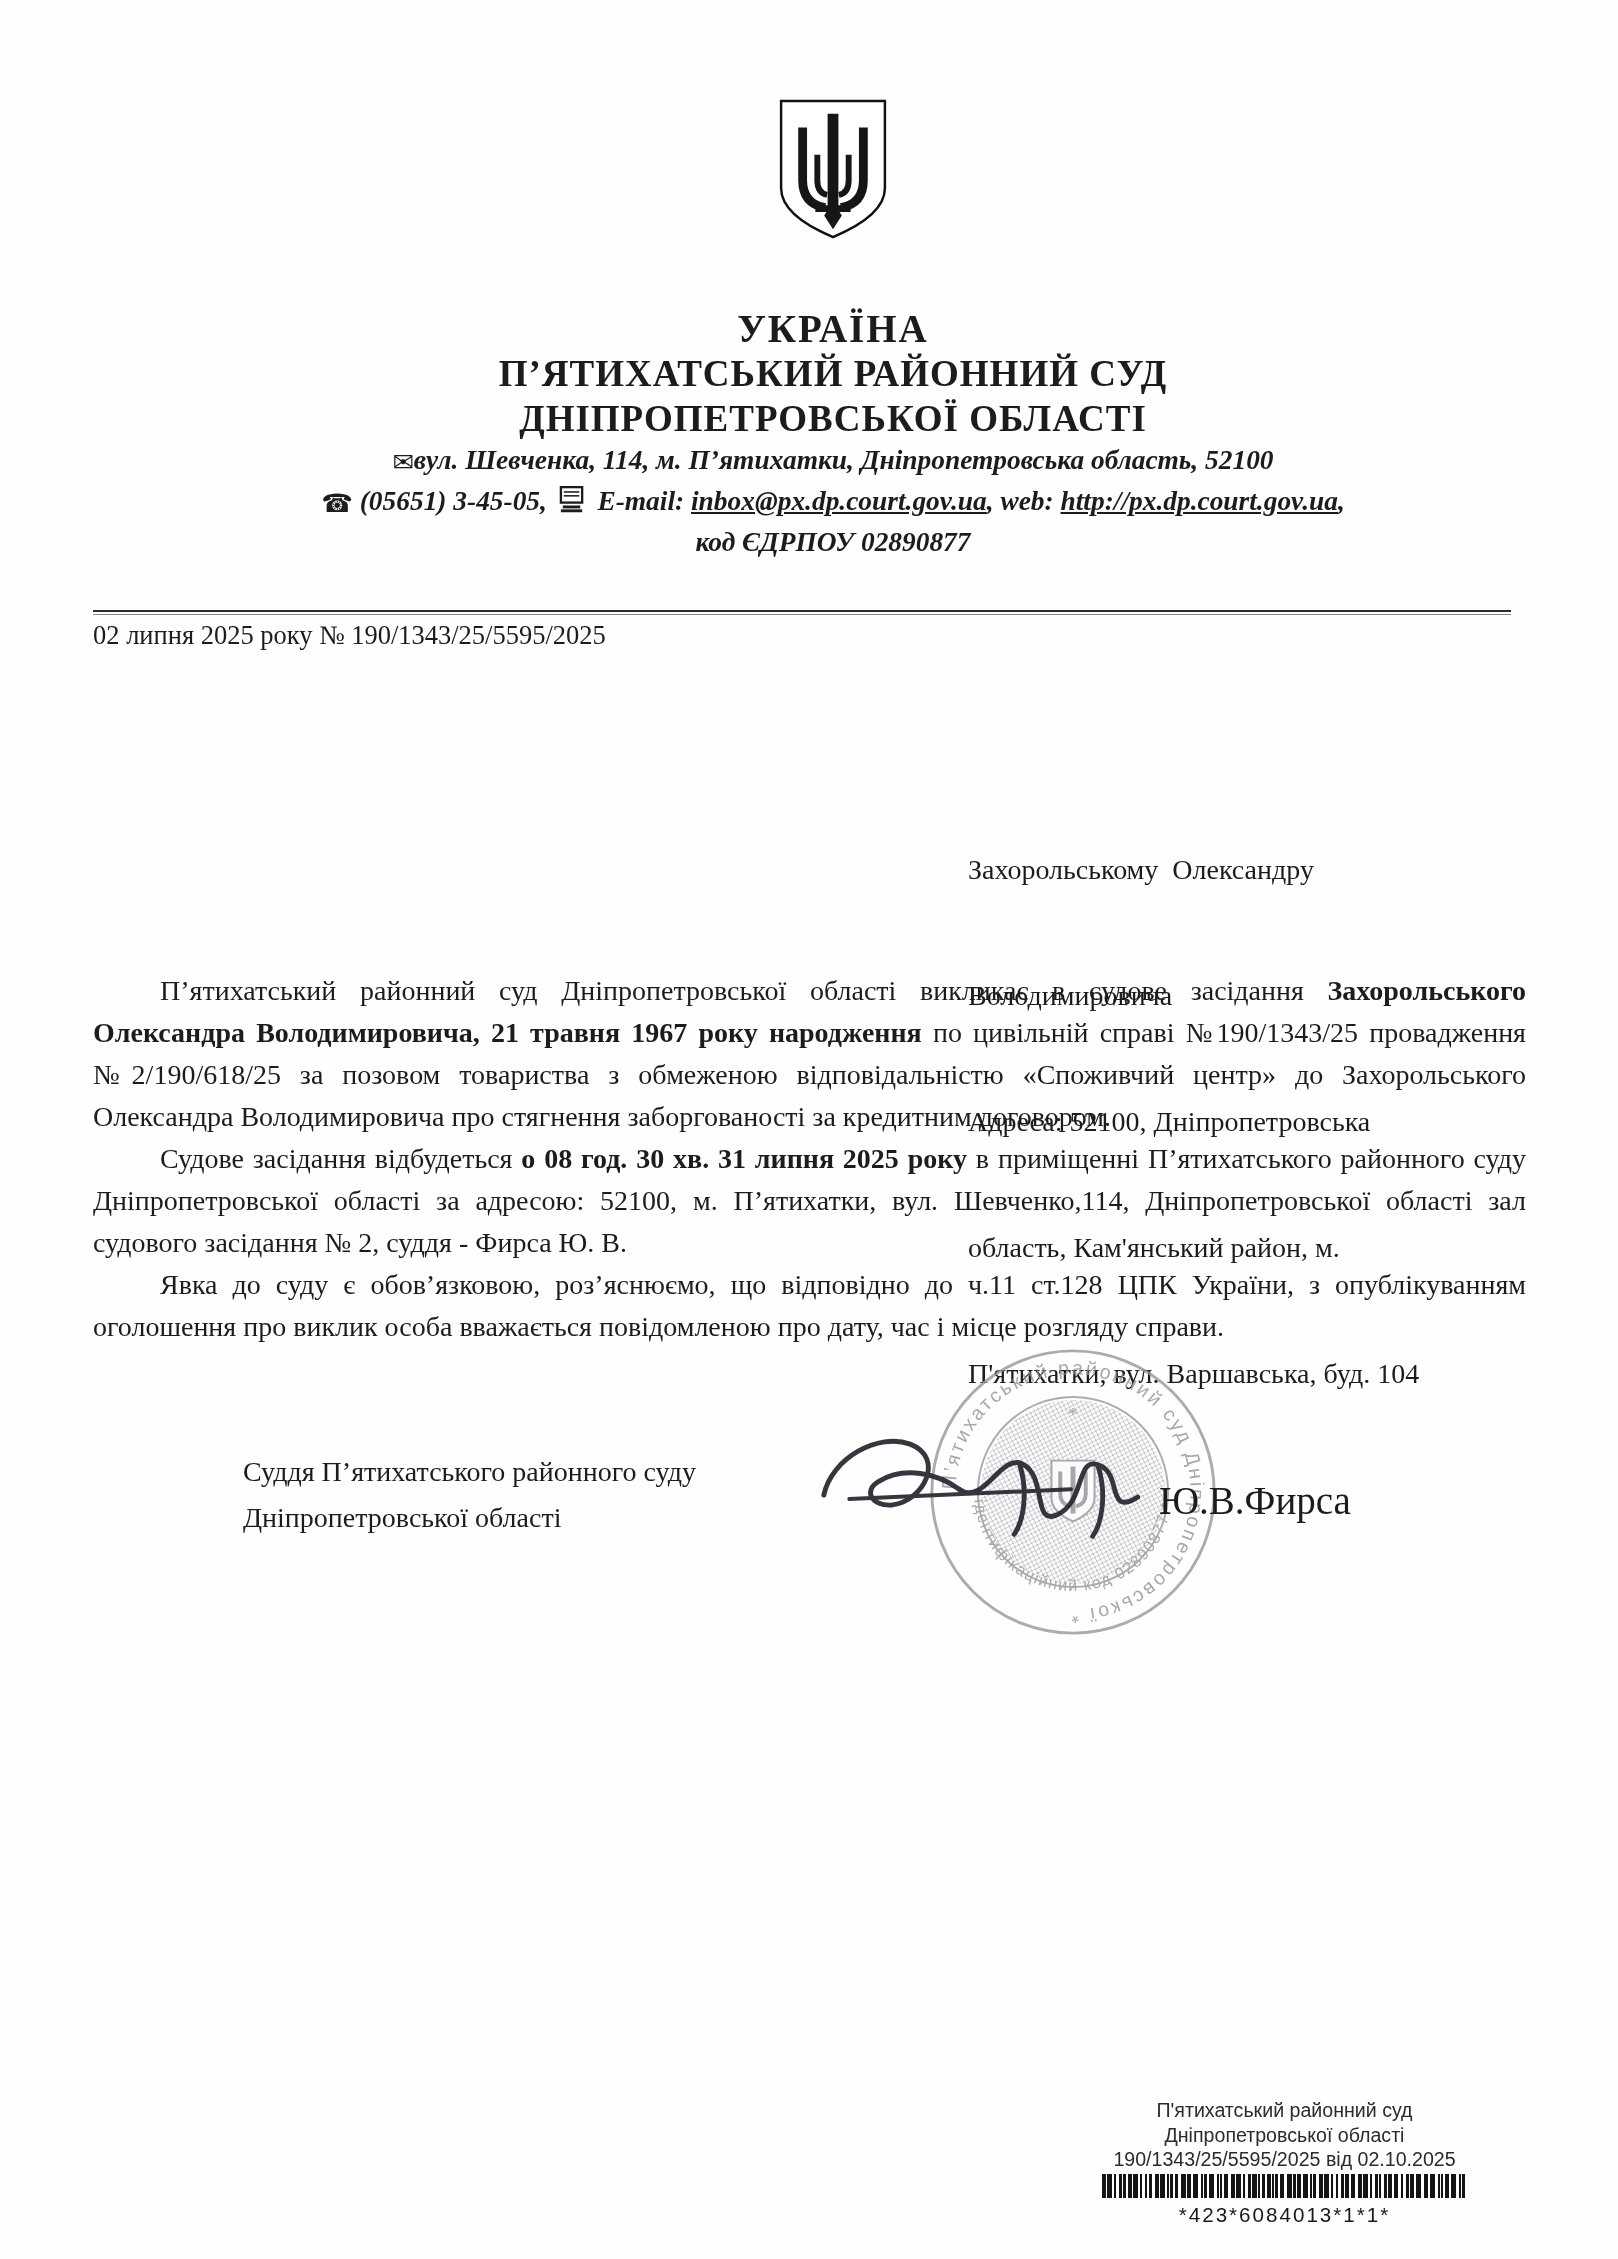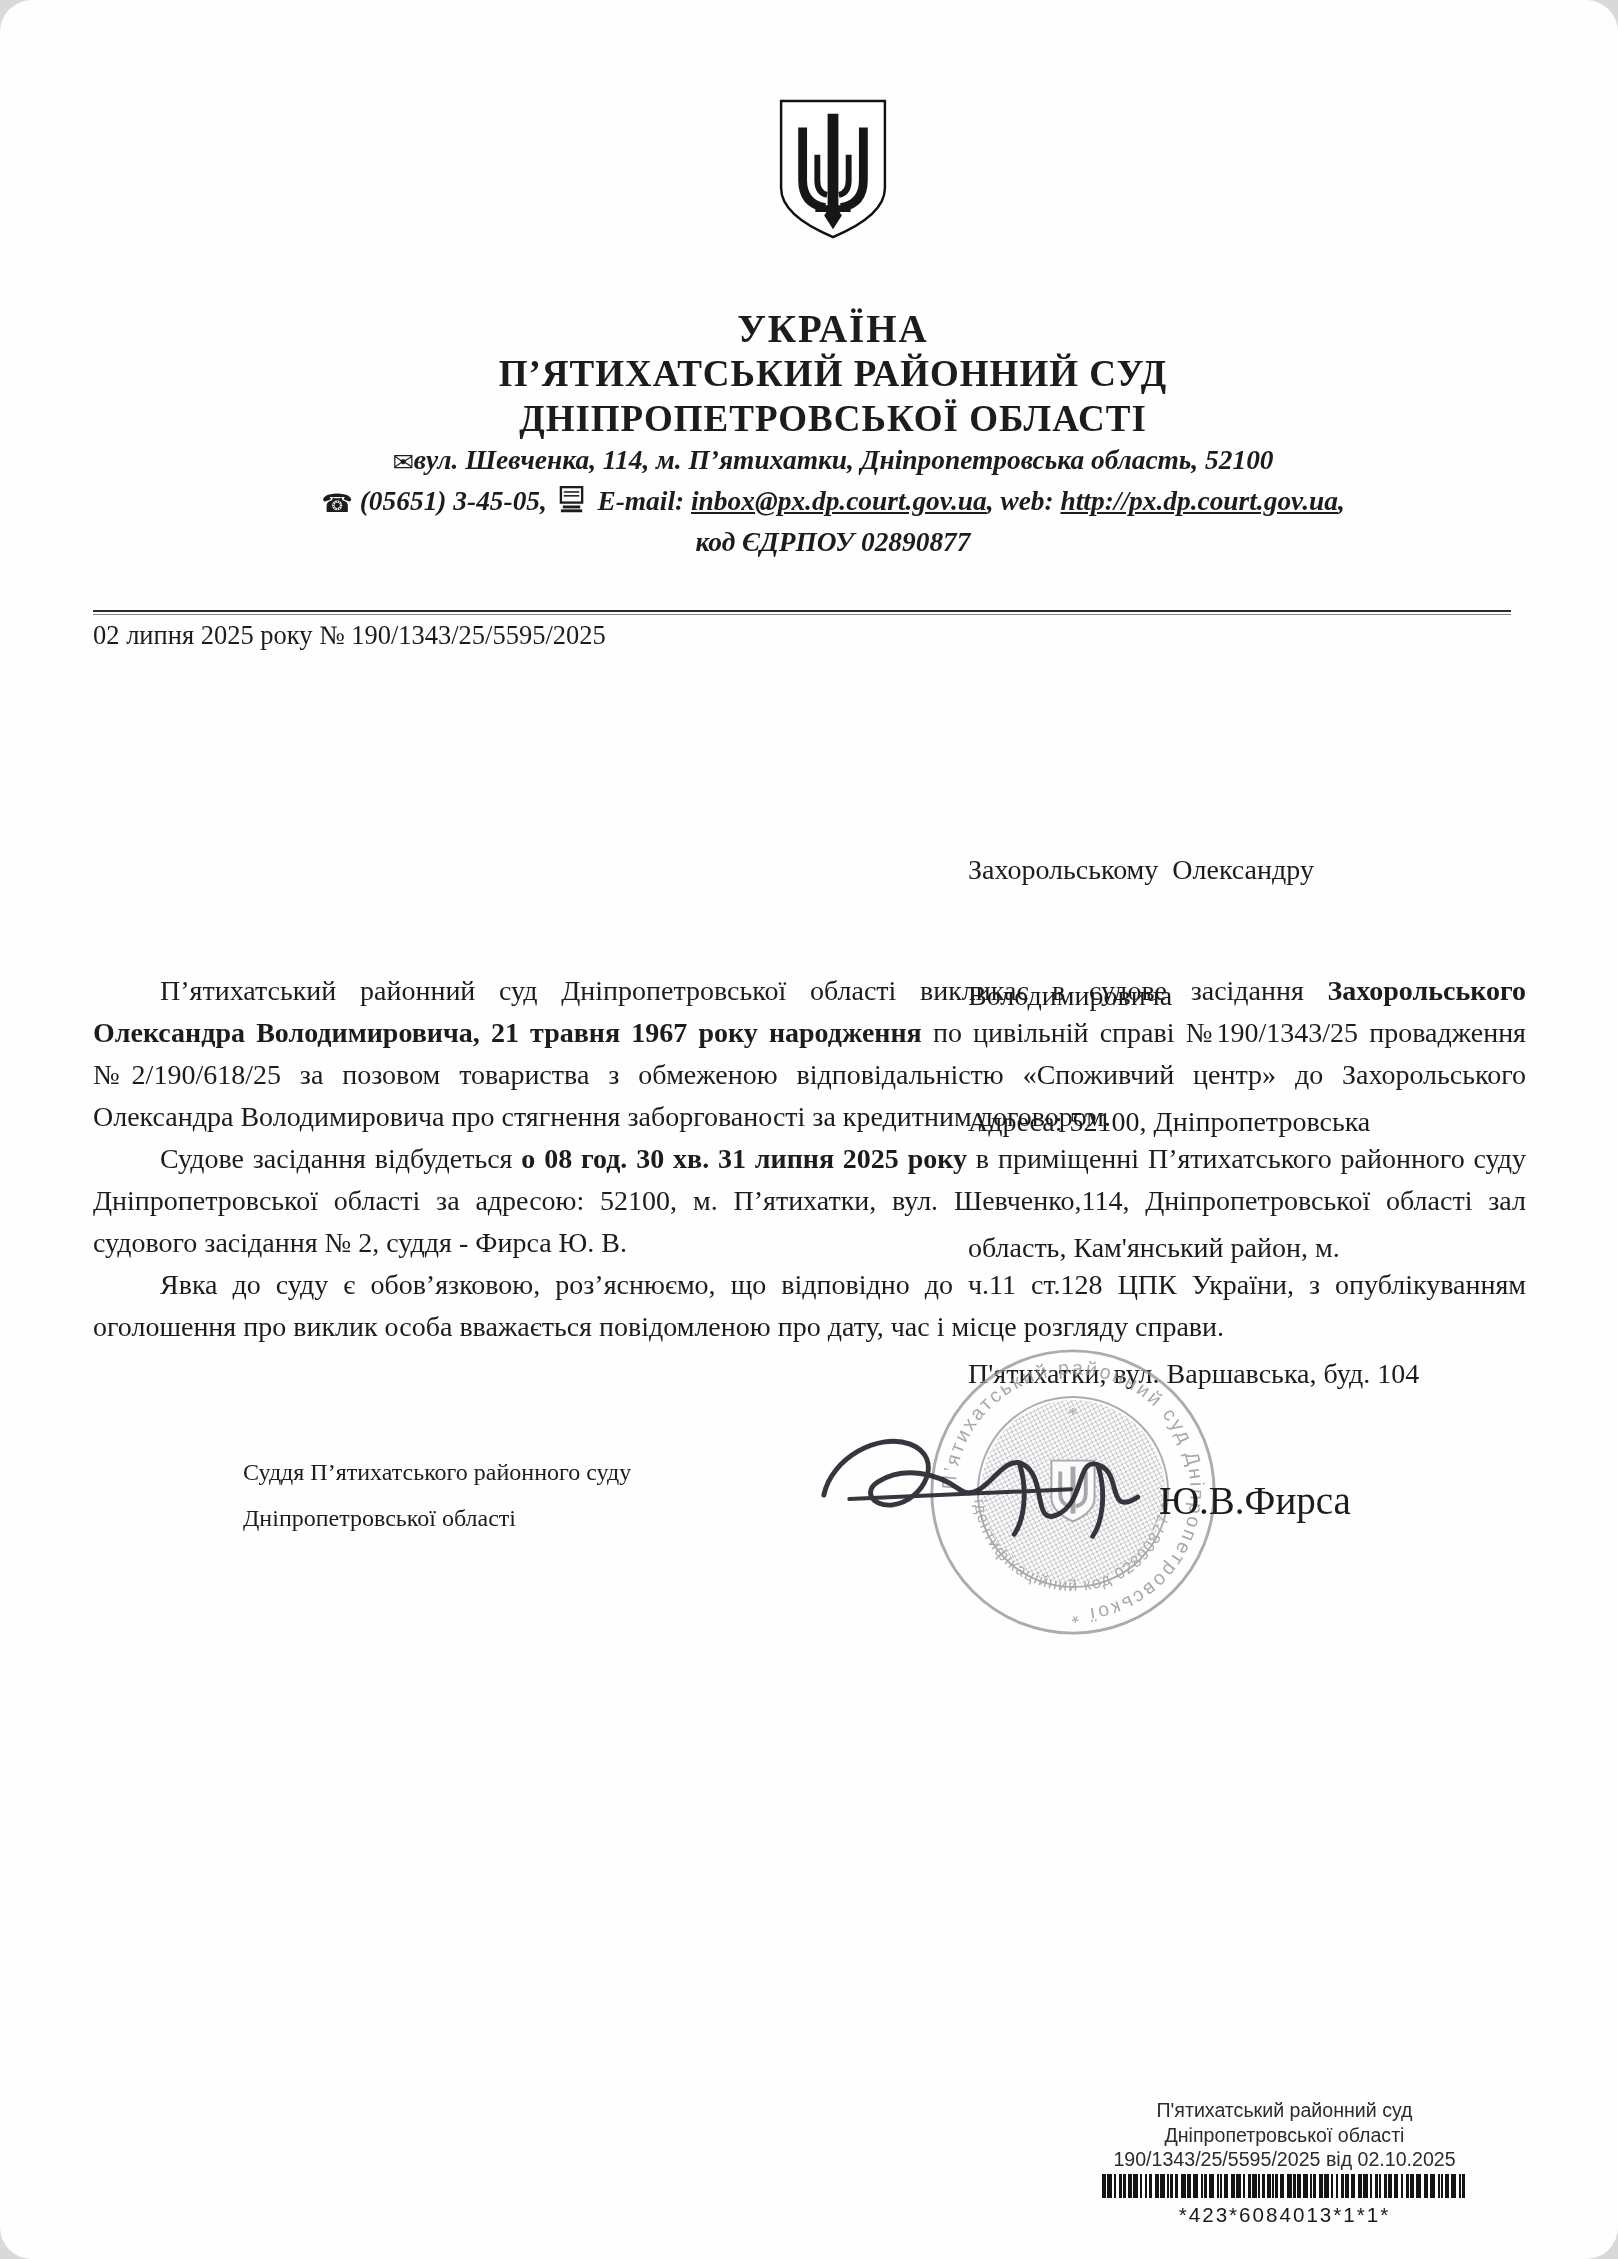--- a/index.html
+++ b/index.html
@@ -1,19 +1,19 @@
 <!DOCTYPE html>
 <html><head>
 <meta charset="utf-8">
 <style>
   html,body{margin:0;padding:0;background:#d9d9d9;}
   .page{
     position:relative; width:1618px; height:2259px; margin:0 auto;
     background:#fefefe; overflow:hidden;
-    font-family:"Liberation Serif", serif; color:#1c1c1c;border-radius:32px;
+    font-family:"Liberation Serif", serif; color:#1c1c1c;
   }
   
   .letterhead{position:absolute; left:93px; top:98px; width:1480px; text-align:center;}
   .crest-wrap{height:204px;}
   .crest{display:inline-block;}
   .country{font-size:39px; font-weight:bold; letter-spacing:2px; margin-top:3.9px;}
   .court{font-size:37px; font-weight:bold; letter-spacing:1px; line-height:45px;}
   .addr{font-size:27.4px; font-weight:bold; font-style:italic; line-height:39px;}
   .ico{font-family:"DejaVu Sans", sans-serif; font-style:normal; font-size:25.5px; vertical-align:-2px;}
   .lnk{text-decoration:underline;}
@@ -24,21 +24,21 @@
   .ref{position:absolute; left:93px; top:620px; font-size:26.5px; white-space:pre-wrap;}
   .u{text-underline-offset:3.9px;}
   
   .recipient{position:absolute; left:968px; top:765px; width:578px;
     font-size:28px; line-height:42px; white-space:pre-wrap;}
   
   .bodytext{position:absolute; left:93px; top:970px; width:1433px; z-index:2;
     font-size:28px; line-height:42px; text-align:justify;}
   .bodytext p{margin:0; text-indent:67px;}
   
-  .sig-title{position:absolute; left:243px; top:1449px; font-size:24px; line-height:46px; z-index:2;}
+  .sig-title{position:absolute; left:243px; top:1449px; font-size:28px; line-height:46px; z-index:2;}
   .judge-name{position:absolute; left:1159px; top:1478px; font-size:39px; z-index:4;}
   .signature-svg{position:absolute; left:814px; top:1397px; z-index:3;}
   .stamp-svg{position:absolute; left:926px; top:1345px; z-index:1; opacity:.78;}
   
   .footer{position:absolute; left:1054px; top:2098px; width:461px; text-align:center;
     font-family:"Liberation Sans", sans-serif; font-size:19.6px; line-height:24.5px; color:#2b2b2b;}
   .barcode{display:inline-flex; align-items:stretch; height:23.5px; margin-top:2.9px;}
   .barcode i{display:inline-block; height:100%; background:#141414;}
   .barcode-text{font-size:20.6px; letter-spacing:2px; line-height:23.5px; color:#191919;}
 </style>

